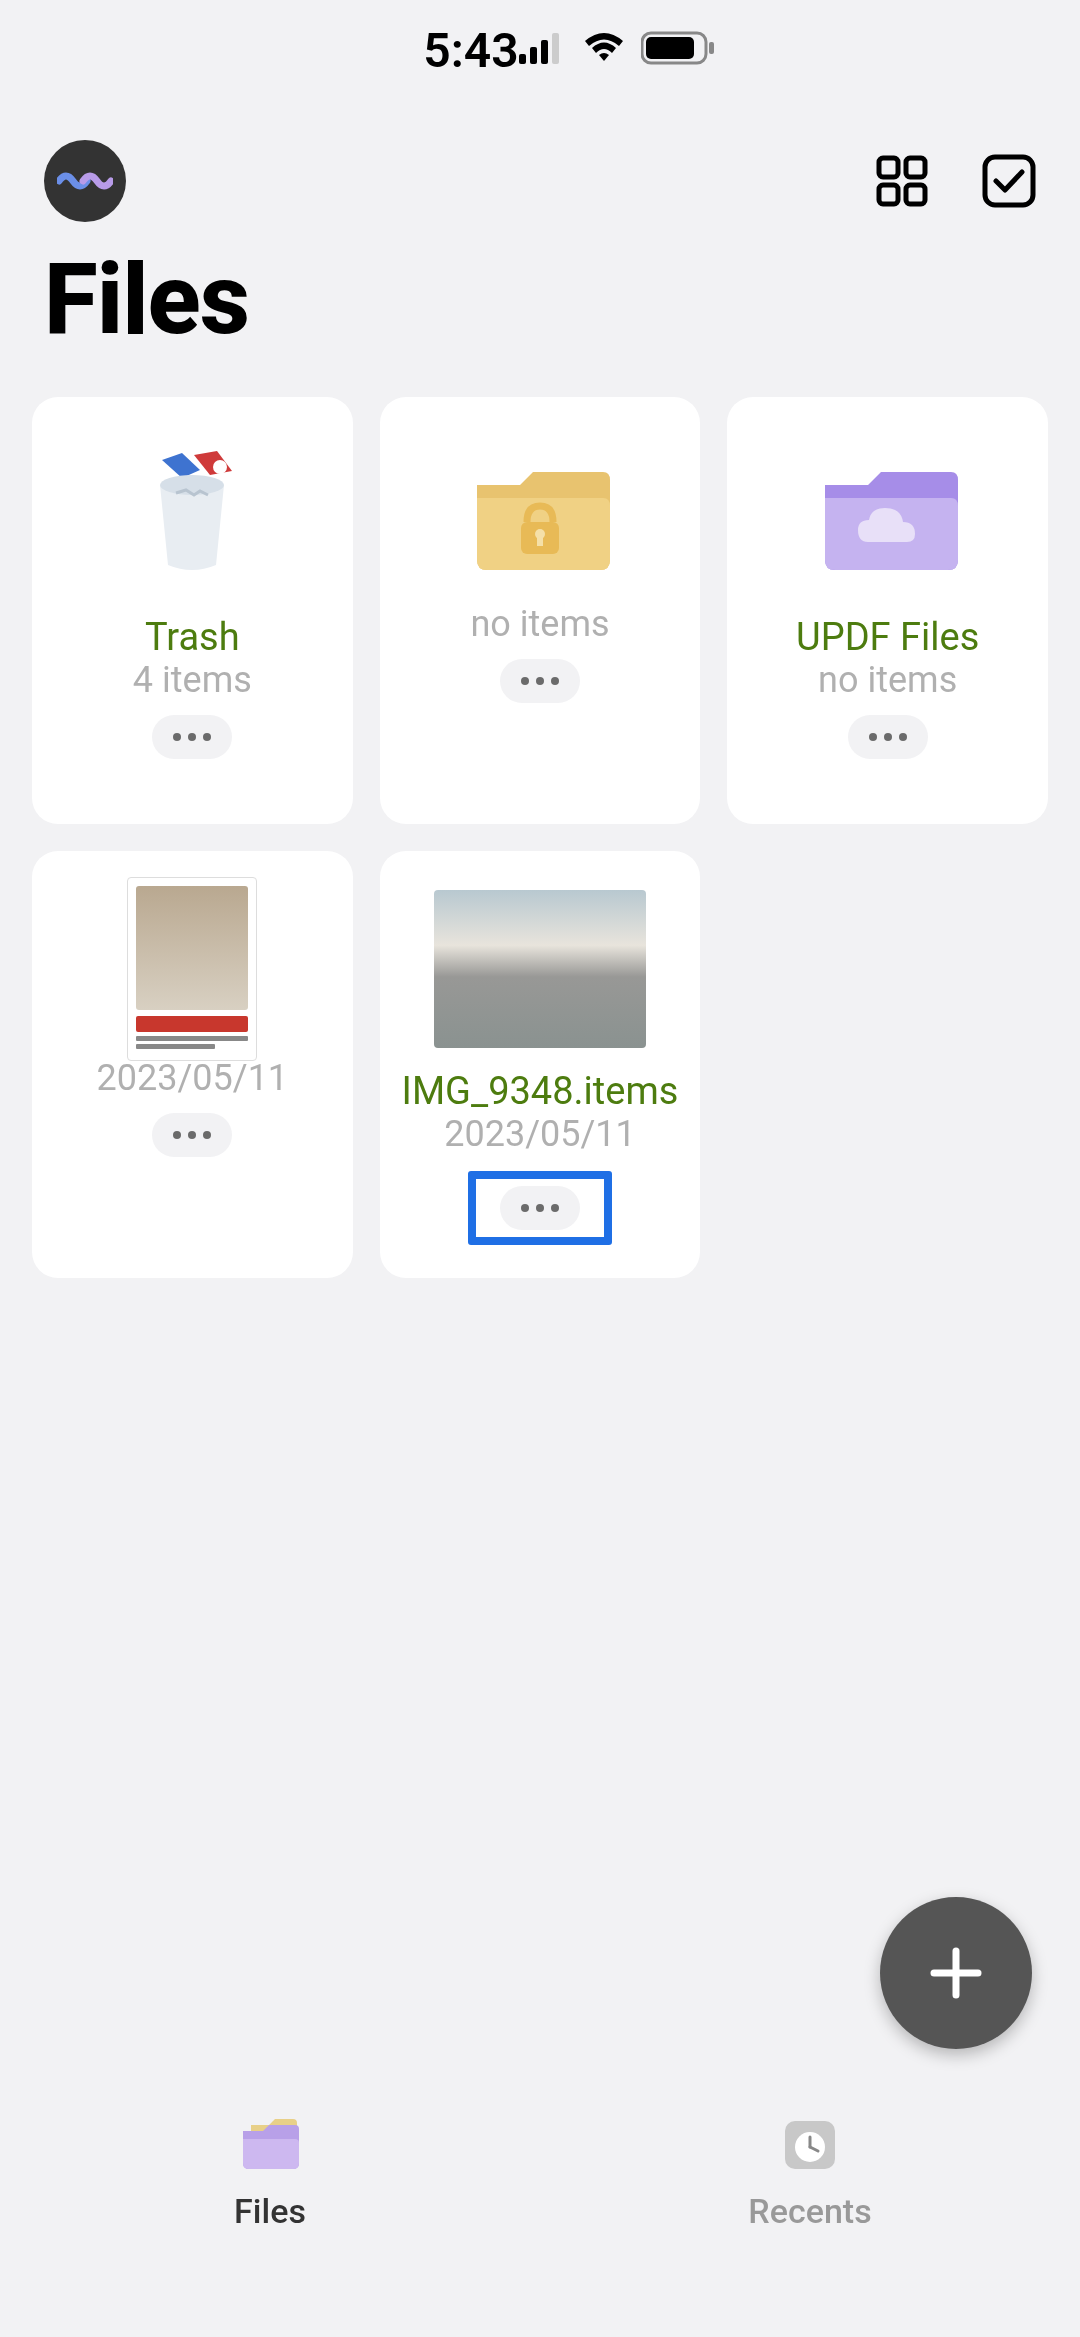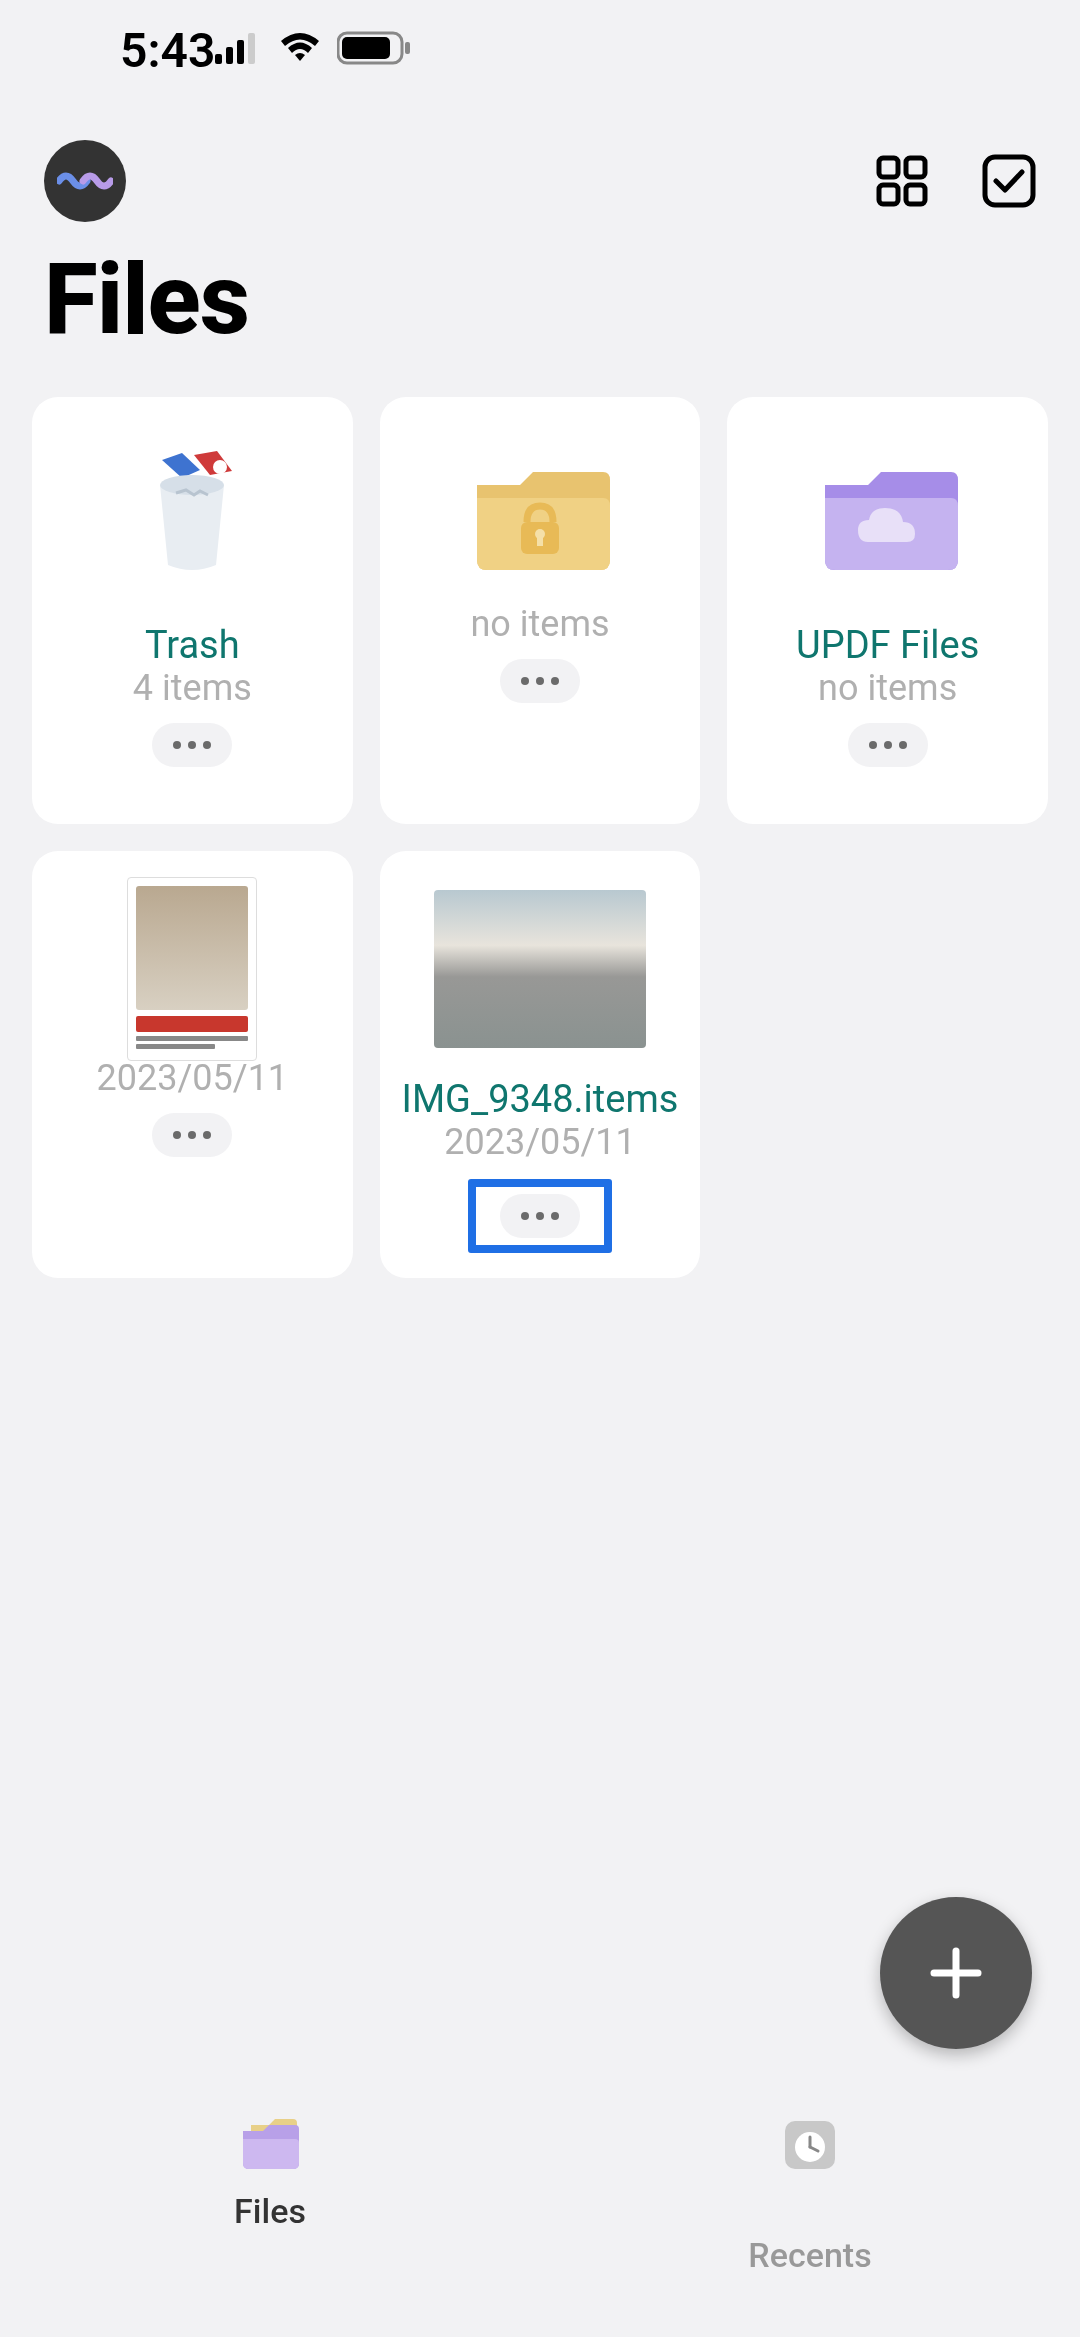--- a/index.html
+++ b/index.html
@@ -10,21 +10,21 @@
       font-family: -apple-system, BlinkMacSystemFont, "Segoe UI", Roboto, Helvetica, Arial, sans-serif;
       position: relative;
       overflow: hidden;
     }
 
     
     .status-bar {
       height: 100px;
       display: flex;
       align-items: center;
-      justify-content: flex-start;
+      justify-content: center;
       padding: 0 60px 0 120px;
     }
     .status-time {
       font-size: 48px;
       font-weight: 600;
       color: #000;
     }
     .status-icons {
       display: flex;
       align-items: center;
@@ -88,22 +88,22 @@
     .card-icon {
       height: 176px;
       display: flex;
       align-items: center;
       justify-content: center;
       width: 100%;
     }
     .card-title {
       font-size: 38px;
       font-weight: 400;
-      color: #0f766e;
-      margin-top: 20px;
+      color: #4d7c0f;
+      margin-top: 12px;
       text-align: center;
       white-space: nowrap;
       overflow: hidden;
     }
     .card-subtitle {
       font-size: 36px;
       color: #b0b0b0;
       text-align: center;
     }
     .card-more {
@@ -187,21 +187,21 @@
       flex-direction: column;
       align-items: center;
       gap: 14px;
       cursor: pointer;
     }
     .nav-label {
       font-size: 34px;
       font-weight: 500;
     }
     .nav-active .nav-label { color: #333; }
-    .nav-inactive .nav-label { color: #999; margin-top: 44px; }
+    .nav-inactive .nav-label { color: #999; }
   </style>
 </head>
 <body>
 
 <div class="status-bar">
   <div class="status-time">5:43</div>
   <div class="status-icons">
     <span>
       <svg width="48" height="32" viewBox="0 0 48 32">
         <rect x="0" y="22" width="7" height="10" rx="2" fill="#000"></rect>

